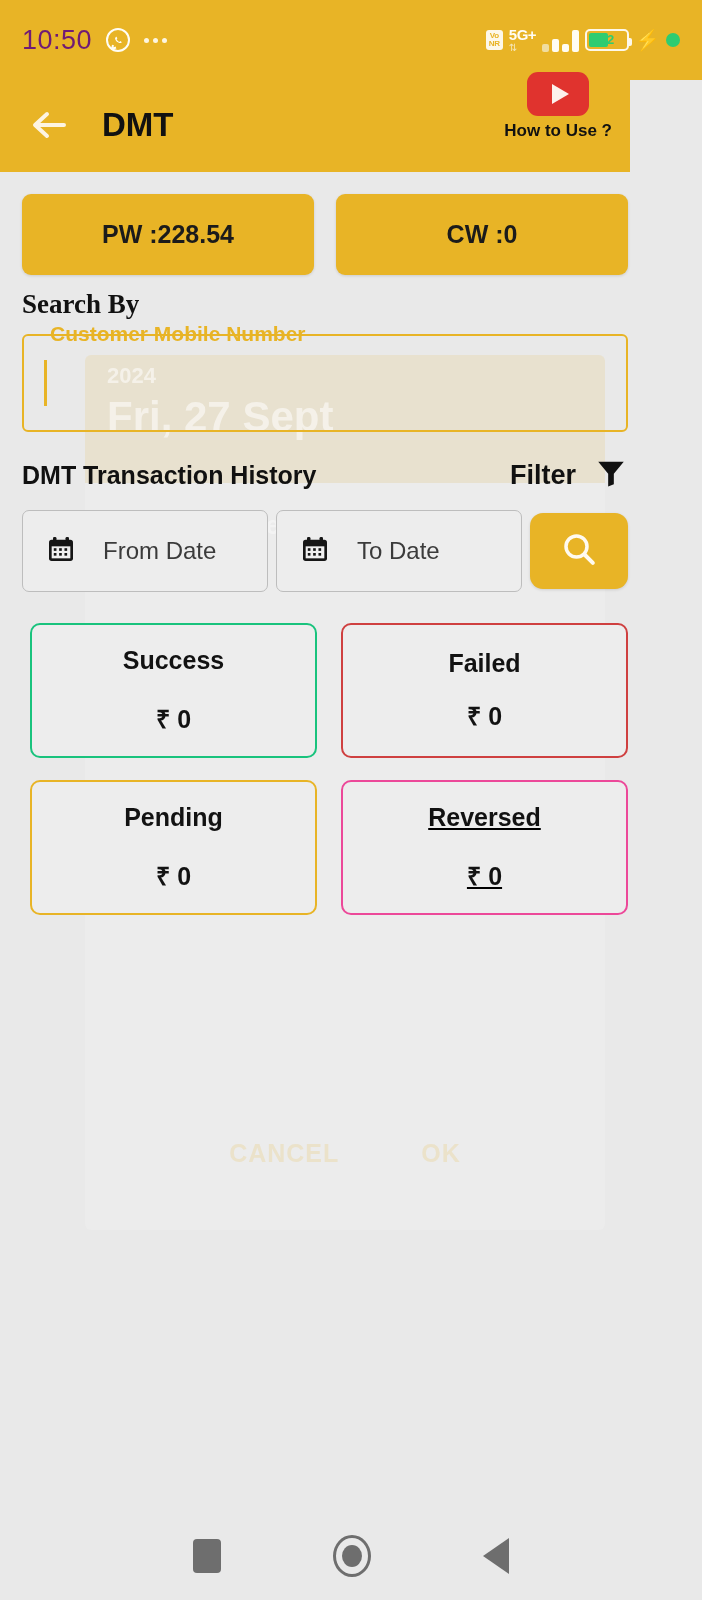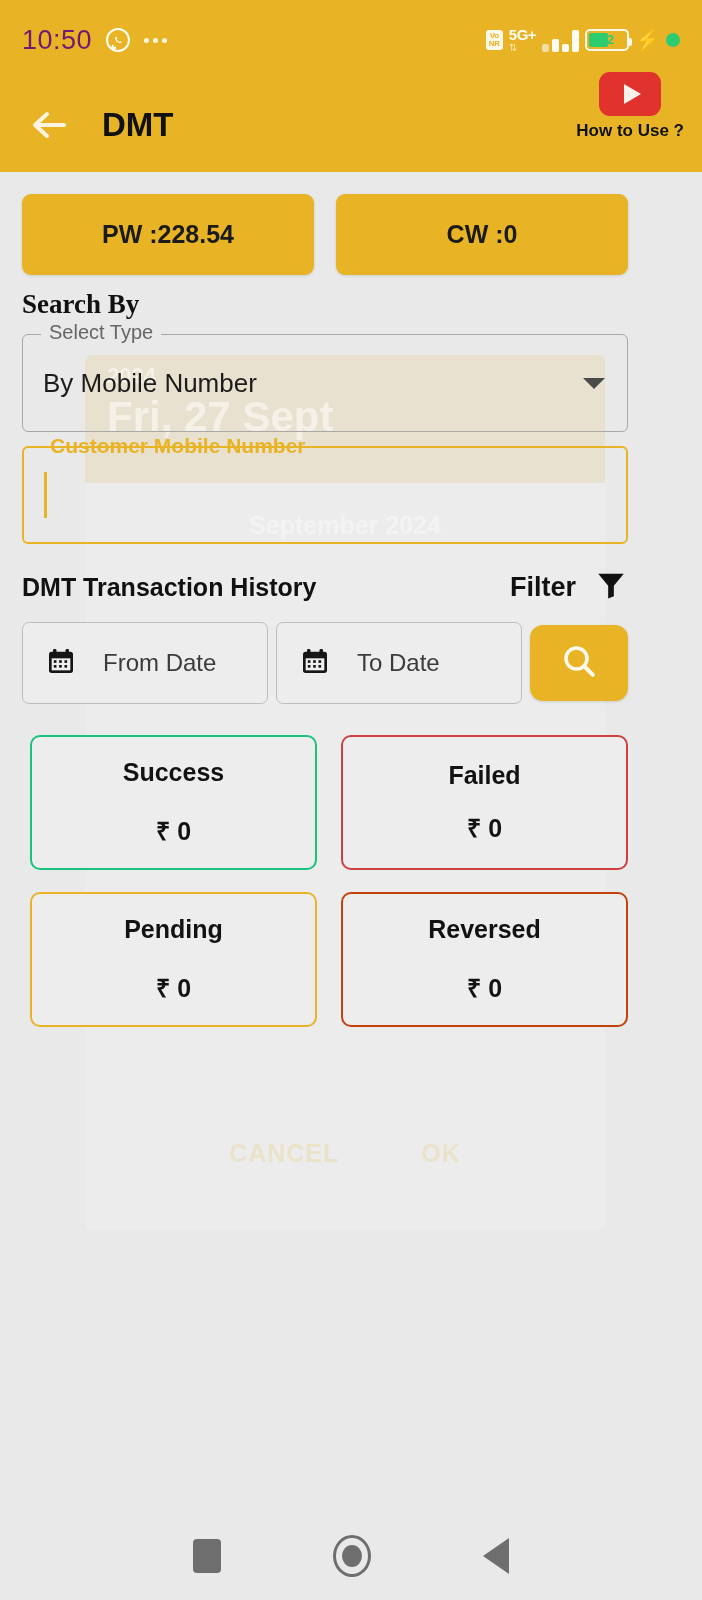--- a/index.html
+++ b/index.html
@@ -46,21 +46,21 @@
   .batt .fill { background: #2ecc71; height: 100%; border-radius: 2px; }
   .batt .num {
     position: absolute; left: 0; width: 100%; text-align: center;
     font-size: 13px; font-weight: bold; color: #2ecc71; line-height: 18px;
   }
   .bolt { font-size: 20px; color: #fffdf4; line-height: 1; }
   .greendot { width: 14px; height: 14px; border-radius: 50%; background: #2ecc71; }
 
   
   .appbar {
-    position: absolute; top: 80px; left: 0; width: 702px; height: 92px;
+    position: absolute; top: 80px; left: 0; width: 630px; height: 92px;
     background: #e8b426;
   }
   .back-arrow { position: absolute; left: 26px; top: 22px; width: 46px; height: 46px; cursor: pointer; }
   .appbar-title {
     position: absolute; left: 102px; top: 26px;
     font-size: 33px; font-weight: bold; color: #111;
   }
   .howto { position: absolute; right: 18px; top: -8px; text-align: center; cursor: pointer; }
   .yt-btn {
     width: 62px; height: 44px; background: #e0332e; border-radius: 11px;
@@ -156,21 +156,21 @@
   .stat-card {
     height: 135px; border-radius: 10px; background: #ededed;
     display: flex; flex-direction: column; align-items: center;
     justify-content: center; gap: 26px; cursor: pointer;
   }
   .stat-card .lbl { font-size: 25px; font-weight: bold; color: #121212; }
   .stat-card .amt { font-size: 25px; font-weight: bold; color: #121212; }
   .bd-success { border: 2.5px solid #19c37d; }
   .bd-failed  { border: 2.5px solid #cf4040; gap: 20px; }
   .bd-pending { border: 2.5px solid #e8b426; }
-  .bd-neutral { border: 2px solid #c2410c; }
+  .bd-neutral { border: 2px solid #ec4899; text-decoration: underline; }
 
   
   .navbar {
     position: absolute; bottom: 0; left: 0; width: 702px; height: 88px;
     display: flex; align-items: center; justify-content: center; gap: 112px;
     background: #e9e9e9; z-index: 3;
   }
   .nav-square { width: 28px; height: 34px; background: #6e6e6e; border-radius: 4px; cursor: pointer; }
   .nav-home {
     width: 38px; height: 42px; border: 3px solid #6e6e6e; border-radius: 50%;
@@ -258,27 +258,20 @@
 
   <div class="content">
 
     <div class="wallets">
       <div class="wallet-btn">PW :228.54</div>
       <div class="wallet-btn">CW :0</div>
     </div>
 
     <div class="sec-title">Search By</div>
 
-    <div class="field-wrap">
-      <div class="outlined">
-        <span class="legend">Select Type</span>
-        <span class="value">By Mobile Number</span>
-        <span class="caret-down"></span>
-      </div>
-    </div>
 
     <div class="field-wrap">
       <div class="outlined focused">
         <span class="legend">Customer Mobile Number</span>
         <span class="cursor"></span>
       </div>
     </div>
 
     <div class="hist-row">
       <span class="hist-title">DMT Transaction History</span>

